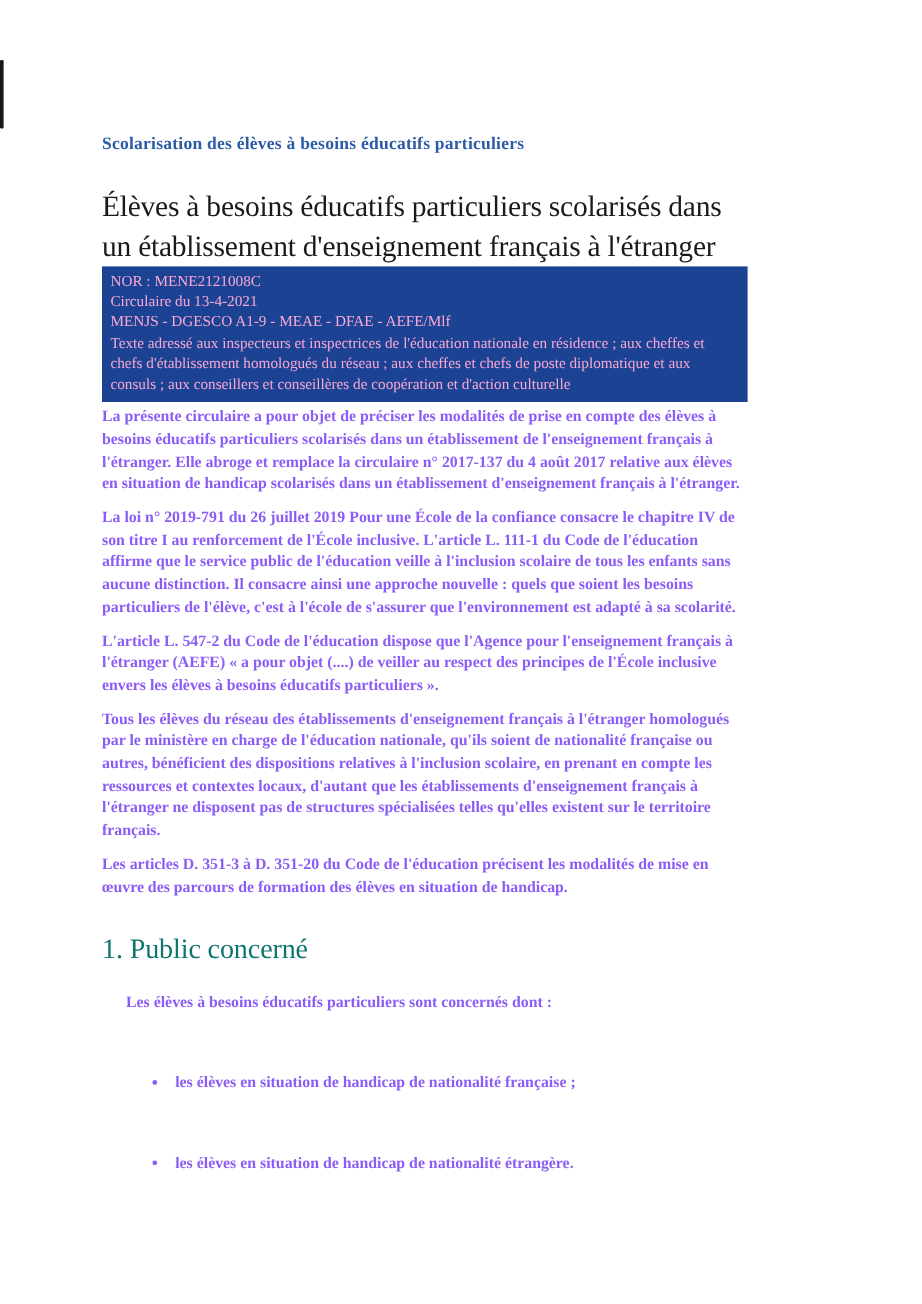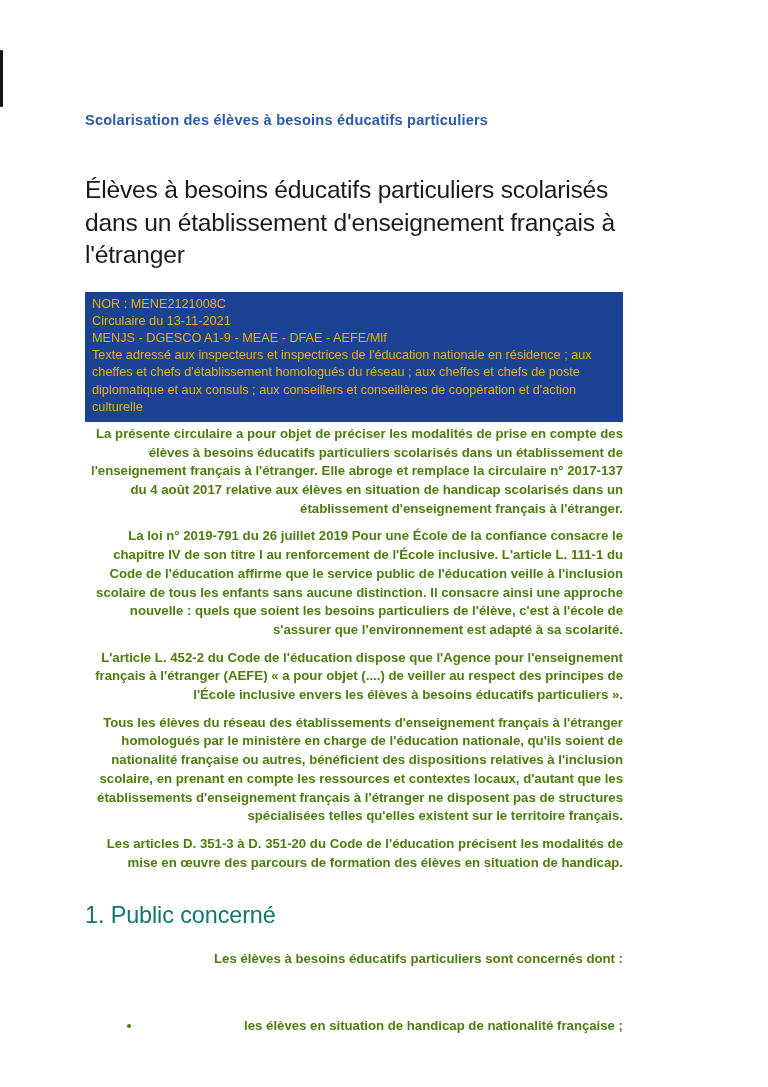--- a/index.html
+++ b/index.html
@@ -6,21 +6,21 @@
     margin: 0;
     padding: 0;
     background: #ffffff;
   }
   .page {
     position: relative;
     width: 708px;
     height: 1087px;
     background: #ffffff;
     overflow: hidden;
-    font-family: Liberation Sans, sans-serif;
+    font-family: Liberation Serif, serif;
     --accent: #2b5aa7;
     --boxblue: #1c4294;
   }
   .smudge {
     position: absolute;
     left: 0;
     top: 50px;
     width: 3px;
     height: 57px;
     background: #161616;
@@ -34,48 +34,46 @@
     padding-top: 111px;
   }
   .kicker {
     font-size: 14.6px;
     line-height: 19px;
     font-weight: 700;
     color: var(--accent);
     letter-spacing: 0.2px;
   }
   .title {
-    margin: 44px 0 0 0;
+    margin: 27px 0 0 0;
     font-size: 24.6px;
     line-height: 32.5px;
     font-weight: 400;
     color: #1a1a1a;
     letter-spacing: -0.2px;
   }
   .infobox {
-    margin-top: 20px;
     background: var(--boxblue);
-    color: #eab308;
+    color: #f9a8d4;
     padding: 4px 7px 6px 7px;
     font-size: 12.7px;
     line-height: 17.2px;
     font-weight: 400;
   }
   .paragraphs {
     margin-top: 3px;
   }
   .paragraphs p,
   .intro,
   .bullets li {
     font-size: 13.2px;
     line-height: 18.7px;
     font-weight: 700;
-    color: #4d7c0f;
+    color: #8b5cf6;
     margin: 0 0 9px 0;
-    text-align: right;
   }
   .section-heading {
     font-size: 23.4px;
     line-height: 28px;
     font-weight: 400;
     color: #0f766e;
     margin: 29px 0 0 0;
     letter-spacing: -0.1px;
   }
   .intro {
@@ -101,29 +99,29 @@
   <div class="smudge"></div>
 
   <div class="content">
 
     <div class="kicker">Scolarisation des élèves à besoins éducatifs particuliers</div>
 
     <h1 class="title">Élèves à besoins éducatifs particuliers scolarisés dans un établissement d'enseignement français à l'étranger</h1>
 
     <section class="infobox">
       <div>NOR : MENE2121008C</div>
-      <div>Circulaire du 13-11-2021</div>
+      <div>Circulaire du 13-4-2021</div>
       <div>MENJS - DGESCO A1-9 - MEAE - DFAE - AEFE/Mlf</div>
       <div>Texte adressé aux inspecteurs et inspectrices de l'éducation nationale en résidence ; aux cheffes et chefs d'établissement homologués du réseau ; aux cheffes et chefs de poste diplomatique et aux consuls ; aux conseillers et conseillères de coopération et d'action culturelle</div>
     </section>
 
     <div class="paragraphs">
       <p>La présente circulaire a pour objet de préciser les modalités de prise en compte des élèves à besoins éducatifs particuliers scolarisés dans un établissement de l'enseignement français à l'étranger. Elle abroge et remplace la circulaire n° 2017-137 du 4 août 2017 relative aux élèves en situation de handicap scolarisés dans un établissement d'enseignement français à l'étranger.</p>
       <p>La loi n° 2019-791 du 26 juillet 2019 Pour une École de la confiance consacre le chapitre IV de son titre I au renforcement de l'École inclusive. L'article L. 111-1 du Code de l'éducation affirme que le service public de l'éducation veille à l'inclusion scolaire de tous les enfants sans aucune distinction. Il consacre ainsi une approche nouvelle : quels que soient les besoins particuliers de l'élève, c'est à l'école de s'assurer que l'environnement est adapté à sa scolarité.</p>
-      <p>L'article L. 452-2 du Code de l'éducation dispose que l'Agence pour l'enseignement français à l'étranger (AEFE) « a pour objet (....) de veiller au respect des principes de l'École inclusive envers les élèves à besoins éducatifs particuliers ».</p>
+      <p>L'article L. 547-2 du Code de l'éducation dispose que l'Agence pour l'enseignement français à l'étranger (AEFE) « a pour objet (....) de veiller au respect des principes de l'École inclusive envers les élèves à besoins éducatifs particuliers ».</p>
       <p>Tous les élèves du réseau des établissements d'enseignement français à l'étranger homologués par le ministère en charge de l'éducation nationale, qu'ils soient de nationalité française ou autres, bénéficient des dispositions relatives à l'inclusion scolaire, en prenant en compte les ressources et contextes locaux, d'autant que les établissements d'enseignement français à l'étranger ne disposent pas de structures spécialisées telles qu'elles existent sur le territoire français.</p>
       <p>Les articles D. 351-3 à D. 351-20 du Code de l'éducation précisent les modalités de mise en œuvre des parcours de formation des élèves en situation de handicap.</p>
     </div>
 
     <h2 class="section-heading">1. Public concerné</h2>
 
     <p class="intro">Les élèves à besoins éducatifs particuliers sont concernés dont :</p>
 
     <ul class="bullets">
       <li>les élèves en situation de handicap de nationalité française ;</li>

